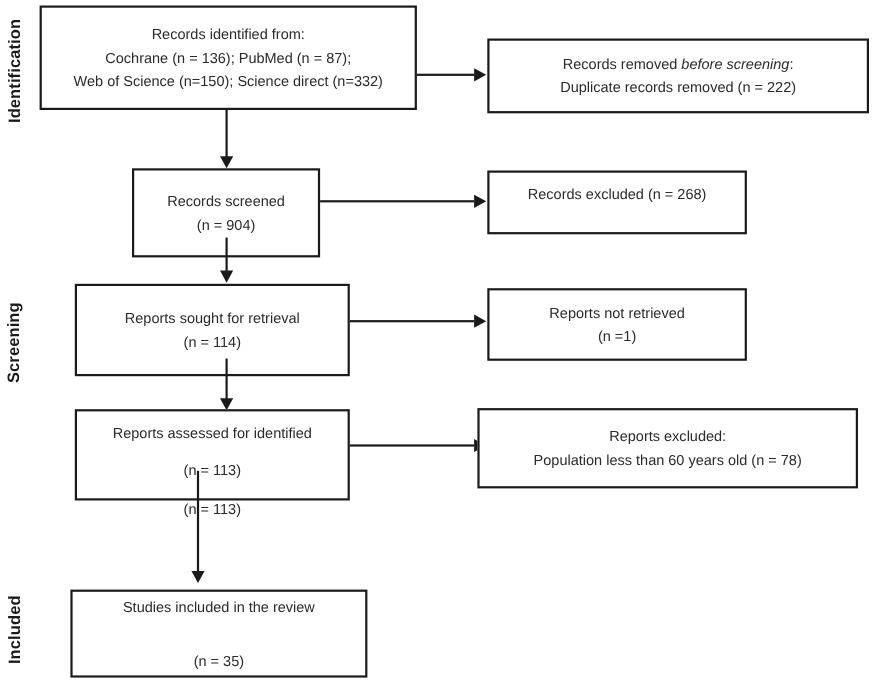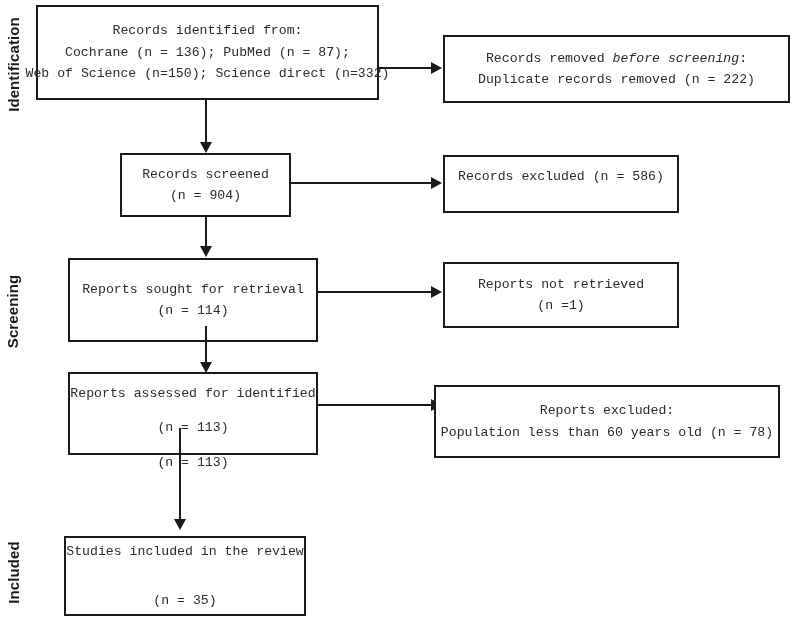--- a/index.html
+++ b/index.html
@@ -55,21 +55,20 @@
     color: #2b2b2b;
     padding: 2px 6px;
   }
   .node.top-align {
     justify-content: flex-start;
     padding-top: 9px;
   }
   .node .line {
     display: block;
     white-space: nowrap;
-    font-family: Liberation Mono, monospace;
   }
   .node .line.spaced {
     margin-top: 13px;
   }
   .it { font-style: italic; }
 
   
   .conn {
     position: absolute;
     background: #1a1a1a;
@@ -118,30 +117,30 @@
   <div class="arrowhead right" style="left:431px; top:62px;"></div>
 
   <div class="node" style="left:443px; top:35px; width:347px; height:68px;text-align:center;">
     <span class="line"><span>Records removed </span><span class="it">before screening</span><span>:</span></span>
     <span class="line">Duplicate records removed (n = 222)</span>
   </div>
 
   <div class="conn v" style="left:205px; top:100px; height:43px;"></div>
   <div class="arrowhead down" style="left:199.5px; top:142px;"></div>
 
-  <div class="node" style="left:120px; top:153px; width:171px; height:64px;">
+  <div class="node" style="left:120px; top:153px; width:171px; height:81px;">
     <span class="line">Records screened</span>
     <span class="line">(n = 904)</span>
   </div>
 
   <div class="conn h" style="left:291px; top:182px; width:140px;"></div>
   <div class="arrowhead right" style="left:431px; top:177px;"></div>
 
   <div class="node top-align" style="left:443px; top:155px; width:236px; height:58px;">
-    <span class="line">Records excluded (n = 586)</span>
+    <span class="line">Records excluded (n = 268)</span>
   </div>
 
   <div class="conn v" style="left:205px; top:216px; height:32px;"></div>
   <div class="arrowhead down" style="left:199.5px; top:246px;"></div>
 
   <div class="node" style="left:68px; top:258px; width:250px; height:84px;">
     <span class="line">Reports sought for retrieval</span>
     <span class="line">(n = 114)</span>
   </div>
 
@@ -158,26 +157,26 @@
 
   <div class="node top-align" style="left:68px; top:372px; width:250px; height:83px;">
     <span class="line">Reports assessed for identified</span>
     <span class="line spaced">(n = 113)</span>
     <span class="line spaced">(n = 113)</span>
   </div>
 
   <div class="conn h" style="left:318px; top:404px; width:113px;"></div>
   <div class="arrowhead right" style="left:431px; top:399px;"></div>
 
-  <div class="node" style="left:434px; top:385px; width:346px; height:73px;">
+  <div class="node" style="left:434px; top:371px; width:346px; height:73px;">
     <span class="line">Reports excluded:</span>
     <span class="line">Population less than 60 years old (n = 78)</span>
   </div>
 
   <div class="conn v" style="left:179px; top:428px; height:93px;"></div>
   <div class="arrowhead down" style="left:173.5px; top:519px;"></div>
 
-  <div class="node" style="left:64px; top:536px; width:242px; height:80px;gap:28px;">
+  <div class="node" style="left:64px; top:536px; width:270px; height:80px;gap:28px;">
     <span class="line">Studies included in the review</span>
     <span class="line">(n = 35)</span>
   </div>
 
 </div>
 
 </body></html>

